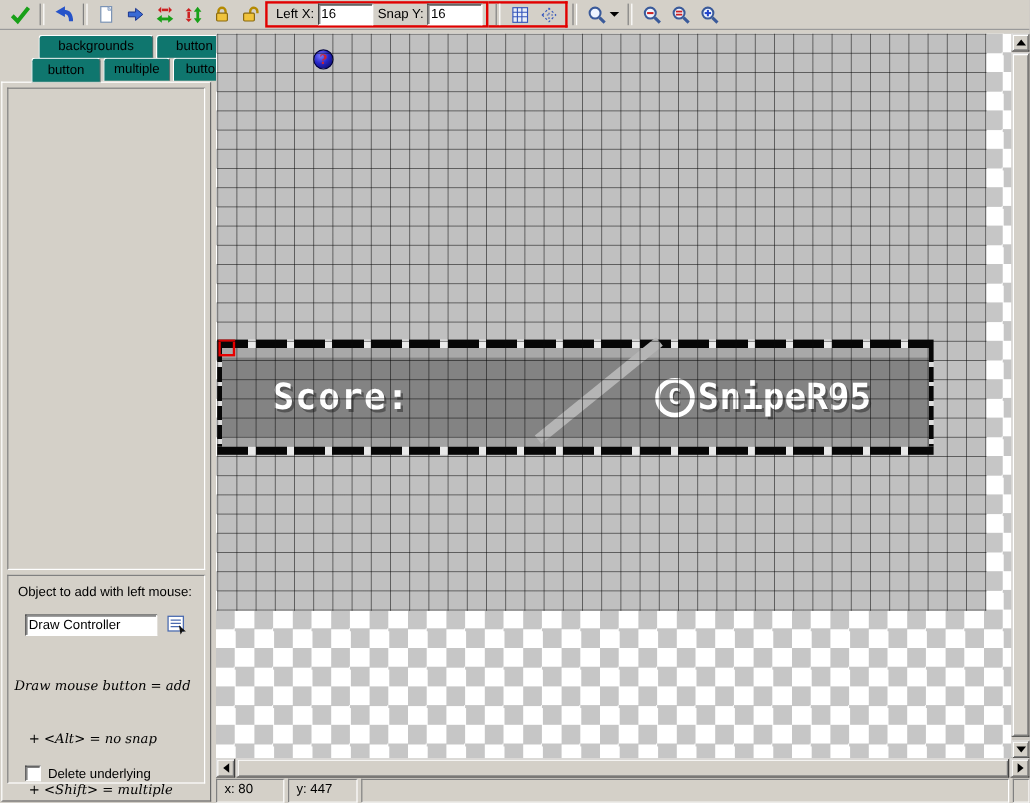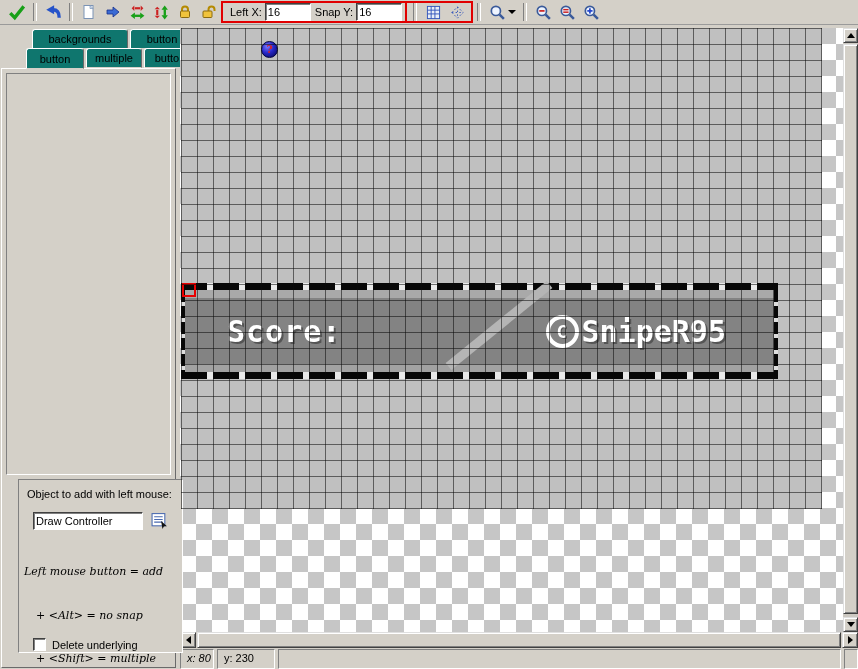--- a/index.html
+++ b/index.html
@@ -35,21 +35,21 @@
   .tab.active{z-index:4;border-bottom:1px solid #d4d0c8;}
   .content-frame{
     position:absolute;left:1px;top:43px;width:175px;height:600px;box-sizing:border-box;
     border:1px solid;border-color:#ffffff #6a6a6a #6a6a6a #ffffff;background:#d4d0c8;z-index:3;
   }
   .listbox{
     position:absolute;left:4px;top:4px;width:165px;height:402px;box-sizing:border-box;
     border:1px solid;border-color:#808080 #ffffff #ffffff #808080;background:#d4d0c8;
   }
   .addbox{
-    position:absolute;left:16px;top:410px;width:165px;height:174px;box-sizing:border-box;
+    position:absolute;left:4px;top:410px;width:165px;height:174px;box-sizing:border-box;
     border:1px solid;border-color:#808080 #ffffff #ffffff #808080;background:#d4d0c8;
   }
   .obj-prompt{position:absolute;left:8px;top:8px;white-space:nowrap;}
   .obj-input{position:absolute;left:14px;top:32px;width:104px;height:16px;}
   .obj-menu-btn{position:absolute;left:130px;top:32px;width:20px;height:19px;display:flex;align-items:center;justify-content:center;}
   .help{
     position:absolute;left:5px;top:56px;
     font-family:"DejaVu Serif",serif;font-style:italic;font-size:11px;line-height:14.5px;white-space:pre;
   }
   .help .ind{padding-left:12px;font-style:italic;}
@@ -111,21 +111,21 @@
   .tri-up{width:0;height:0;border-left:4px solid transparent;border-right:4px solid transparent;border-bottom:5px solid #000;}
   .tri-down{width:0;height:0;border-left:4px solid transparent;border-right:4px solid transparent;border-top:5px solid #000;}
   .tri-left{width:0;height:0;border-top:4px solid transparent;border-bottom:4px solid transparent;border-right:5px solid #000;}
   .tri-right{width:0;height:0;border-top:4px solid transparent;border-bottom:4px solid transparent;border-left:5px solid #000;}
   
   .statusbar{position:absolute;left:180px;top:649px;width:678px;height:20px;display:flex;gap:3px;align-items:stretch;}
   .spanel{
     box-sizing:border-box;background:#d4d0c8;padding:2px 6px;
     border:1px solid;border-color:#808080 #ffffff #ffffff #808080;white-space:nowrap;
   }
-  .sp-x{width:34px;font-style:italic;}
+  .sp-x{width:57px;}
   .sp-y{width:58px;}
   .sp-main{flex:1;}
   .sp-end{width:12px;}
 </style>
 </head>
 <body>
 
 <div class="toolbar">
   <div class="tbtn">
     <span>
@@ -291,21 +291,21 @@
       <div class="obj-prompt">Object to add with left mouse:</div>
       <input class="win-input obj-input" value="Draw Controller" style="">
       <div class="obj-menu-btn">
         <span><svg width="17" height="17" viewBox="0 0 16 16">
               <rect x="1" y="1.5" width="12" height="11.5" fill="#ffffff" stroke="#4a6ab0"></rect>
               <path d="M3 4.5h8 M3 7h8 M3 9.5h8" stroke="#4a6ab0"></path>
               <polygon points="9.5,8.5 15,13.5 12.2,13.5 10.8,16" fill="#111111"></polygon>
             </svg></span>
       </div>
       <div class="help">
-        <div>Left mouse button = add</div>
+        <div>Draw mouse button = add</div>
         <div class="ind">+ &lt;Alt&gt; = no snap</div>
         <div class="ind">+ &lt;Shift&gt; = multiple</div>
         
         
         
         
       </div>
       <div class="cbrow">
         <div class="cb"></div>
         <span>Delete underlying</span>
@@ -352,16 +352,16 @@
       <span class="tri-left"></span>
     </div>
   <div class="sthumb" style="left:17px;top:0;width:644px;height:16px;"></div>
   <div class="sbtn" style="right:0;top:0;width:16px;height:16px;">
       <span class="tri-right"></span>
     </div>
 </div>
 
 <div class="statusbar">
   <div class="spanel sp-x">x: 80</div>
-  <div class="spanel sp-y">y: 230</div>
+  <div class="spanel sp-y">y: 447</div>
   <div class="spanel sp-main"></div>
   <div class="spanel sp-end"></div>
 </div>
 
 </body></html>

